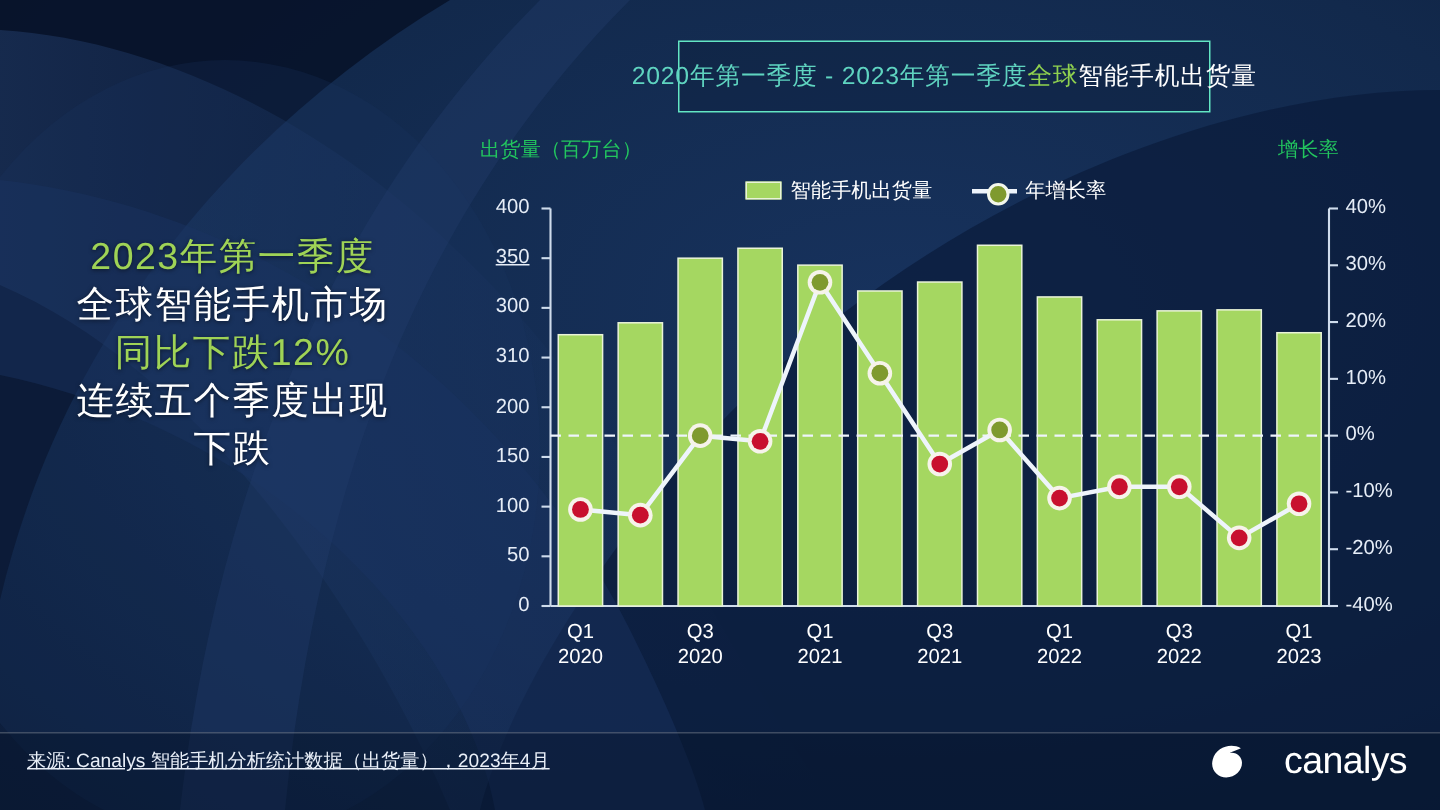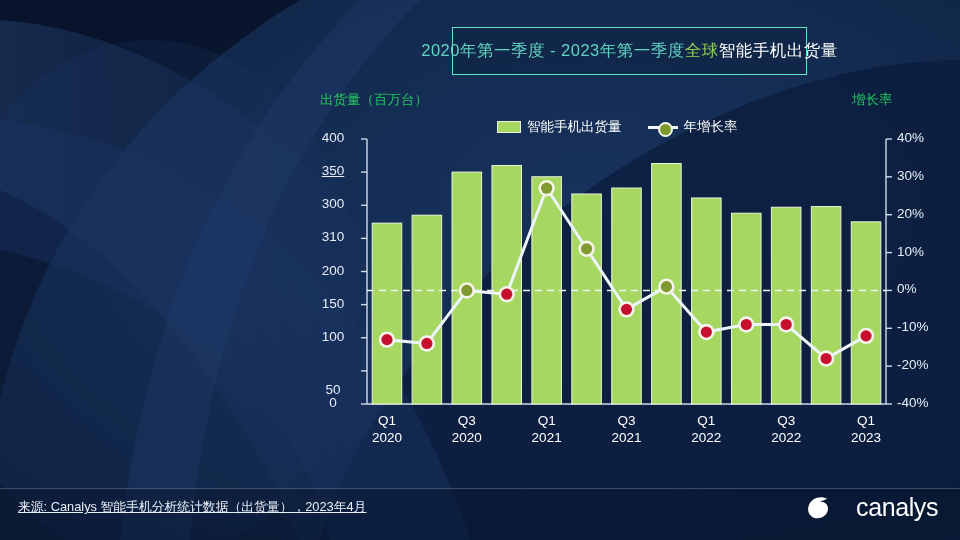--- a/index.html
+++ b/index.html
@@ -58,21 +58,21 @@
   }
   .lg-line::after {
     content:""; position:absolute; left:10px; top:1px; width:11px; height:11px; border-radius:50%;
     background:#7f9a2e; border:2px solid #f3f7ec;
   }
 
   
   #plot { position:absolute; left:0; top:0; width:960px; height:540px; }
 
   .tick-label { position:absolute; color:#e6edf7; font-size:13.5px; }
-  .tick-left  { text-align:center; width:40px; }
+  .tick-left  { text-align:right; width:40px; }
   .tick-right { text-align:left;  width:48px; }
 
   .xcat { position:absolute; color:#ffffff; font-size:13.5px; text-align:center; width:60px; line-height:1.25; }
 
   
   #footer-bar {
     position:absolute; left:0; bottom:0; width:960px; height:52px;
     border-top:1px solid rgba(255,255,255,0.22);
     background:rgba(6,18,40,0.38);
   }
@@ -104,20 +104,27 @@
       </linearGradient>
     </defs>
     <path d="M0,0 L300,0 C150,90 40,230 0,400 Z" fill="#071228" opacity="0.85"></path>
     <path d="M0,20 C160,30 330,150 430,330 C500,450 540,520 560,540 L300,540 C250,420 140,250 0,190 Z" fill="url(#sw3)" opacity="0.9"></path>
     <path d="M960,60 C780,60 560,170 430,340 C360,430 330,500 320,540 L960,540 Z" fill="#0a1b3a" opacity="0.7"></path>
     <path d="M0,120 C180,140 340,260 420,420 C450,480 465,520 470,540 L330,540 C310,430 190,290 0,250 Z" fill="#1b3461" opacity="0.45"></path>
     <path d="M420,0 C300,120 215,290 190,540 L120,540 C150,280 250,110 360,0 Z" fill="#24406f" opacity="0.35"></path>
     <ellipse cx="150" cy="300" rx="210" ry="260" fill="#1c3663" opacity="0.22"></ellipse>
   </svg>
 
+  <div id="left-panel" style="top:155px;">
+    <div class="hl hl-green">2023年第一季度</div>
+    <div class="hl hl-white">全球智能手机市场</div>
+    <div class="hl hl-green">同比下跌12%</div>
+    <div class="hl hl-white">连续五个季度出现</div>
+    <div class="hl hl-white">下跌</div>
+  </div>
 
   <div id="title-box">
     <div id="title-line1">2020年第一季度 - 2023年第一季度</div>
     <div id="title-line2">
       <span class="g">全球</span><span class="w">智能手机出货量</span>
     </div>
   </div>
 
   <div class="axis-caption" id="yaxis-left-caption">出货量（百万台）</div>
   <div class="axis-caption" id="yaxis-right-caption">增长率</div>
@@ -192,21 +199,21 @@
         <circle cx="746.2692307692307" cy="324.5" r="5.6" fill="#c8102e"></circle>
         <circle cx="786.1923076923076" cy="324.5" r="8.2" fill="#f6f3ea"></circle>
         <circle cx="786.1923076923076" cy="324.5" r="5.6" fill="#c8102e"></circle>
         <circle cx="826.1153846153846" cy="358.57142857142856" r="8.2" fill="#f6f3ea"></circle>
         <circle cx="826.1153846153846" cy="358.57142857142856" r="5.6" fill="#c8102e"></circle>
         <circle cx="866.0384615384615" cy="335.8571428571429" r="8.2" fill="#f6f3ea"></circle>
         <circle cx="866.0384615384615" cy="335.8571428571429" r="5.6" fill="#c8102e"></circle>
       </svg>
     <div id="tick-layer">
         <div class="tick-label tick-left" style="left: 313px; top: 395px;">0</div>
-        <div class="tick-label tick-left" style="left: 313px; top: 361.875px; margin-top: 20px;">50</div>
+        <div class="tick-label tick-left" style="left: 313px; top: 361.875px;">50</div>
         <div class="tick-label tick-left" style="left: 313px; top: 328.75px;">100</div>
         <div class="tick-label tick-left" style="left: 313px; top: 295.625px;">150</div>
         <div class="tick-label tick-left" style="left: 313px; top: 262.5px;">200</div>
         <div class="tick-label tick-left" style="left: 313px; top: 229.375px;">310</div>
         <div class="tick-label tick-left" style="left: 313px; top: 196.25px;">300</div>
         <div class="tick-label tick-left" style="left: 313px; top: 163.125px; text-decoration: underline;">350</div>
         <div class="tick-label tick-left" style="left: 313px; top: 130px;">400</div>
         <div class="tick-label tick-right" style="left: 897px; top: 395px;">-40%</div>
         <div class="tick-label tick-right" style="left: 897px; top: 357.143px;">-20%</div>
         <div class="tick-label tick-right" style="left: 897px; top: 319.286px;">-10%</div>

